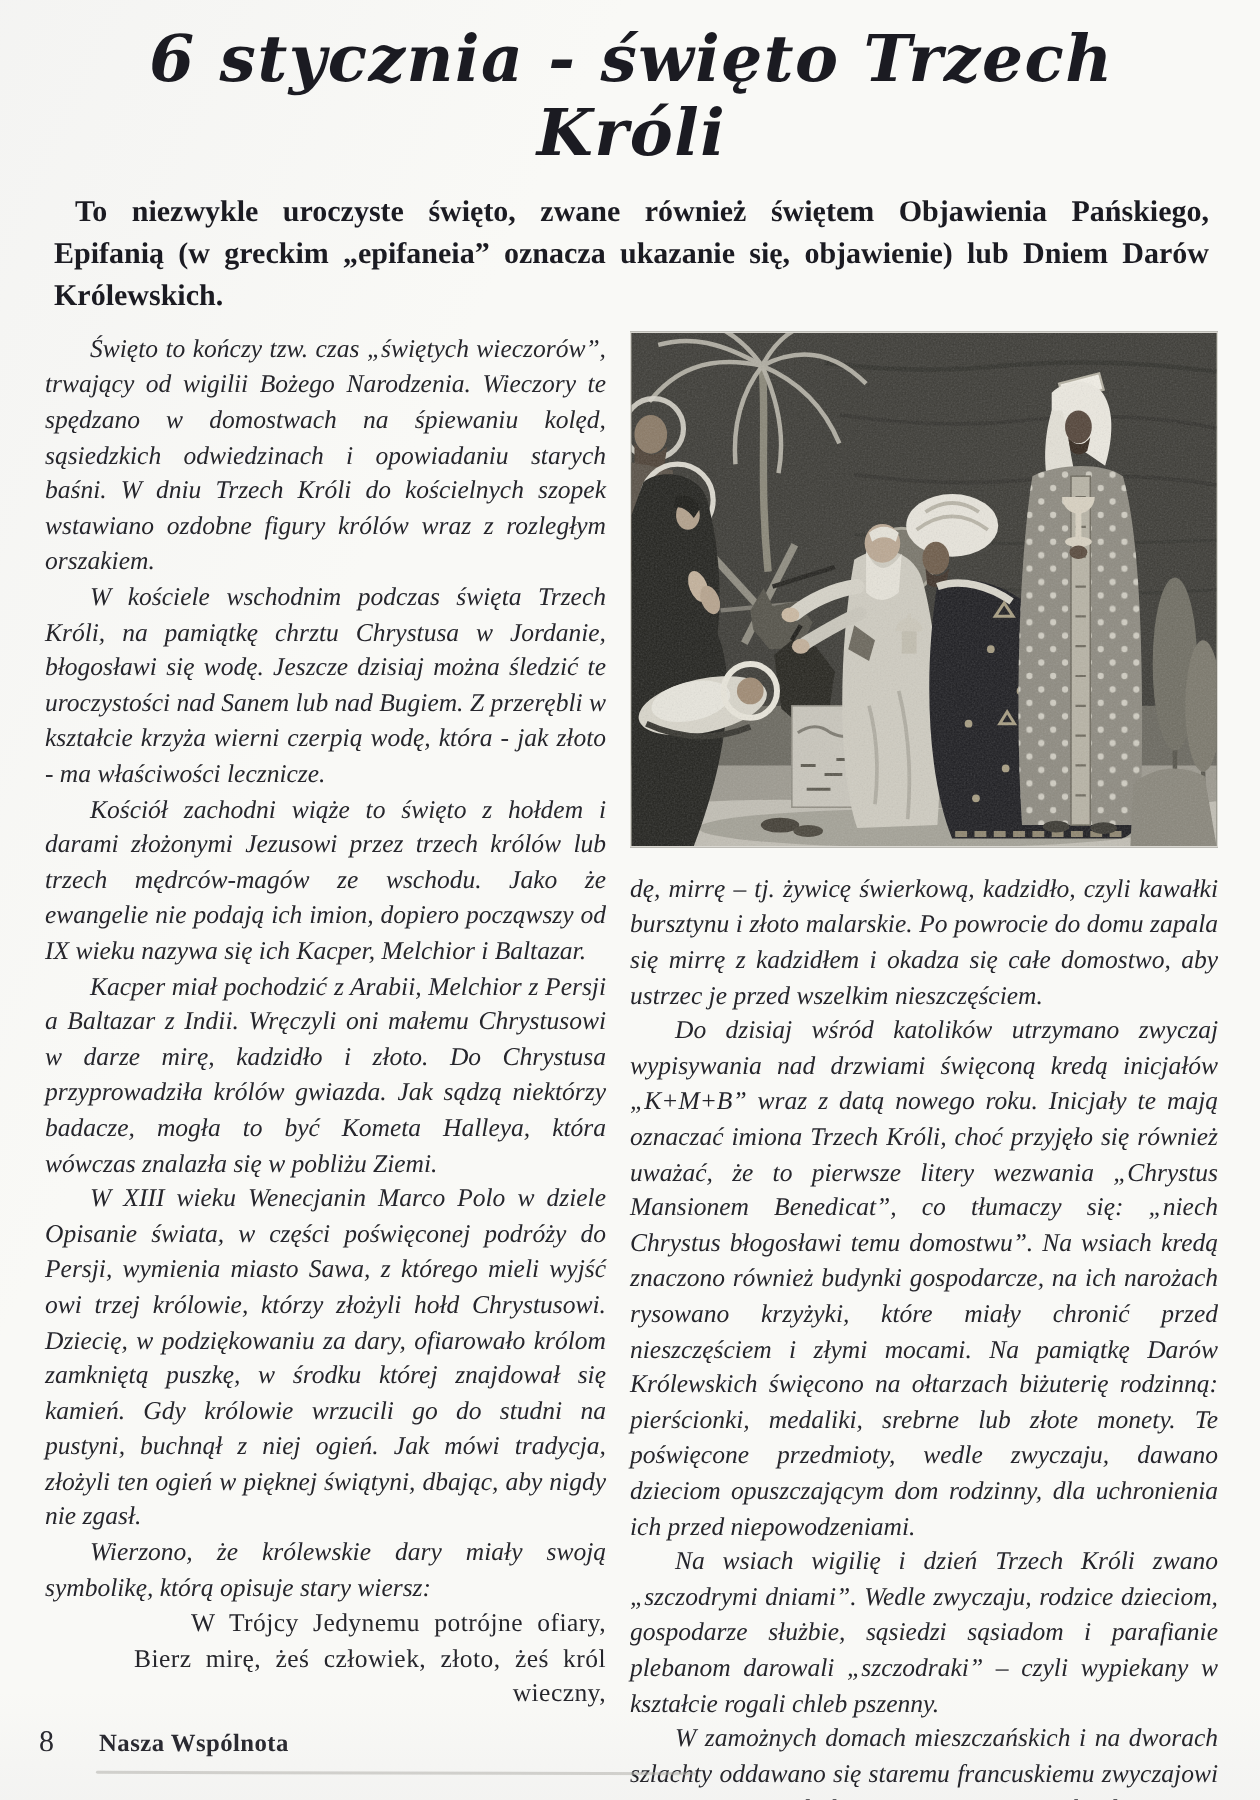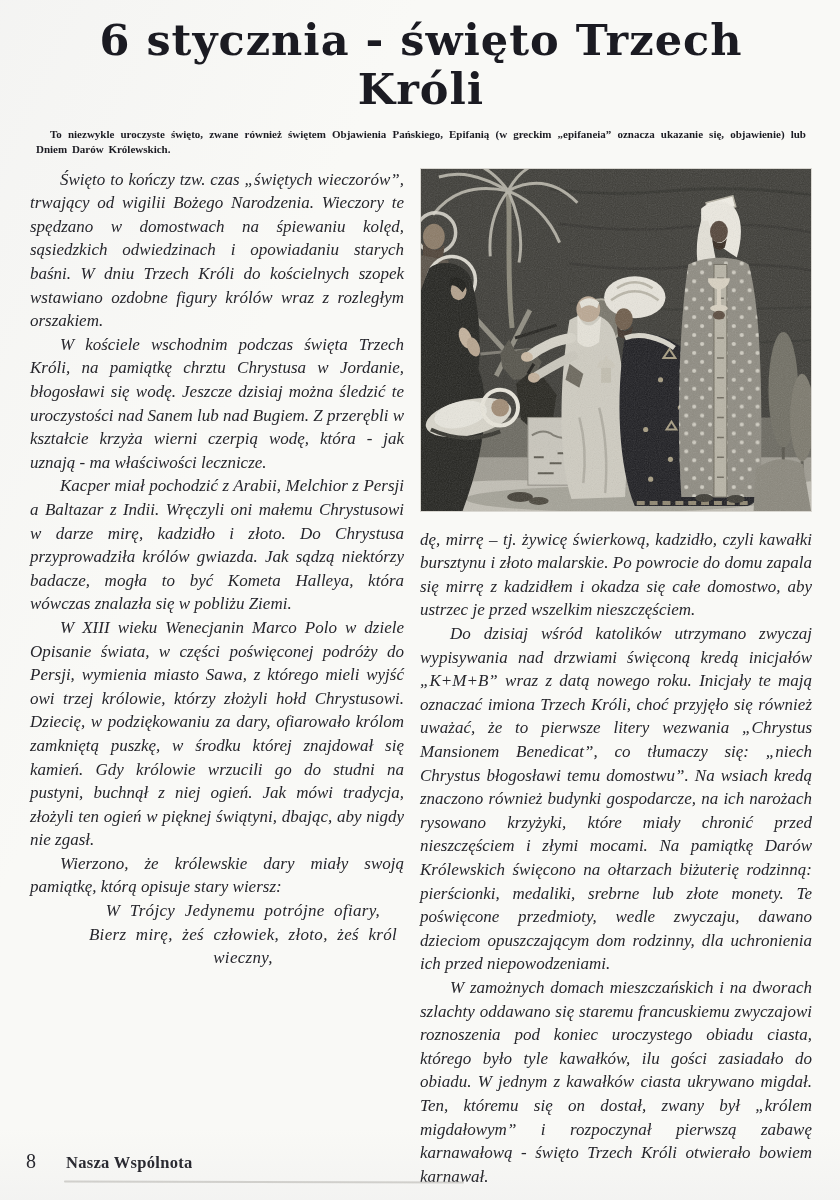--- a/index.html
+++ b/index.html
@@ -17,52 +17,52 @@
   .page{
     position:absolute; inset:0;
     padding:12px 28px 0 30px;
     background:
       linear-gradient(115deg, rgba(220,220,225,.18) 0%, rgba(255,255,255,0) 30%),
       linear-gradient(0deg, rgba(225,225,228,.25) 0%, rgba(255,255,255,0) 6%),
       var(--paper);
   }
   .page-title{
     font-family:"DejaVu Serif","Liberation Serif",serif;
+    font-style:italic;
     font-weight:600;
     font-size:43px;
     letter-spacing:1px;
     color:var(--ink-strong);
     text-align:center;
     line-height:1.15;
     margin-top:4px;
   }
   .intro{
     margin:12px 6px 10px 6px;
     font-weight:bold;
-    font-size:11px;
+    font-size:20px;
     line-height:1.4;
     text-align:justify;
     text-indent:14px;
     color:var(--ink-strong);
     word-spacing:2px;
   }
   .columns{
     display:flex;
     gap:16px;
     align-items:flex-start;
   }
   .col{ font-size:17px; line-height:23.6px; text-align:justify; }
   .col-left{ width:374px; flex:none; }
   .col-right{ width:392px; flex:none; }
   .col p{ text-indent:30px;font-style:italic; }
   .col p.no-indent{ text-indent:0; }
   .poem{ margin:0 0 0 52px; }
   .poem .line{
-    font-style:italic;
-    text-align:center;
+    text-align:right;
     text-indent:0;
     word-spacing:5px;
     letter-spacing:.3px;
   }
   .painting-wrap{
     width:392px; height:344px;
     margin-bottom:16px;
     border:1px solid #d9d7d1;
     background:#434239;
   }
@@ -97,24 +97,25 @@
 <div class="page">
 
   <h1 class="page-title">6 stycznia - święto Trzech Króli</h1>
 
   <p class="intro">To niezwykle uroczyste święto, zwane również świętem Objawienia Pańskiego, Epifanią (w greckim „epifaneia” oznacza ukazanie się, objawienie) lub Dniem Darów Królewskich.</p>
 
   <div class="columns">
 
     <div class="col col-left">
       <p>Święto to kończy tzw. czas „świętych wieczorów”, trwający od wigilii Bożego Narodzenia. Wieczory te spędzano w domostwach na śpiewaniu kolęd, sąsiedzkich odwiedzinach i opowiadaniu starych baśni. W dniu Trzech Króli do kościelnych szopek wstawiano ozdobne figury królów wraz z rozległym orszakiem.</p>
-      <p>W kościele wschodnim podczas święta Trzech Króli, na pamiątkę chrztu Chrystusa w Jordanie, błogosławi się wodę. Jeszcze dzisiaj można śledzić te uroczystości nad Sanem lub nad Bugiem. Z przerębli w kształcie krzyża wierni czerpią wodę, która - jak uznają - ma właściwości lecznicze.</p>
+      <p>W kościele wschodnim podczas święta Trzech Króli, na pamiątkę chrztu Chrystusa w Jordanie, błogosławi się wodę. Jeszcze dzisiaj można śledzić te uroczystości nad Sanem lub nad Bugiem. Z przerębli w kształcie krzyża wierni czerpią wodę, która - jak złoto - ma właściwości lecznicze.</p>
+      <p>Kościół zachodni wiąże to święto z hołdem i darami złożonymi Jezusowi przez trzech królów lub trzech mędrców-magów ze wschodu. Jako że ewangelie nie podają ich imion, dopiero począwszy od IX wieku nazywa się ich Kacper, Melchior i Baltazar.</p>
       <p>Kacper miał pochodzić z Arabii, Melchior z Persji a Baltazar z Indii. Wręczyli oni małemu Chrystusowi w darze mirę, kadzidło i złoto. Do Chrystusa przyprowadziła królów gwiazda. Jak sądzą niektórzy badacze, mogła to być Kometa Halleya, która wówczas znalazła się w pobliżu Ziemi.</p>
       <p>W XIII wieku Wenecjanin Marco Polo w dziele Opisanie świata, w części poświęconej podróży do Persji, wymienia miasto Sawa, z którego mieli wyjść owi trzej królowie, którzy złożyli hołd Chrystusowi. Dziecię, w podziękowaniu za dary, ofiarowało królom zamkniętą puszkę, w środku której znajdował się kamień. Gdy królowie wrzucili go do studni na pustyni, buchnął z niej ogień. Jak mówi tradycja, złożyli ten ogień w pięknej świątyni, dbając, aby nigdy nie zgasł.</p>
-      <p>Wierzono, że królewskie dary miały swoją pamiątkę, którą opisuje stary wiersz:</p>
+      <p>Wierzono, że królewskie dary miały swoją symbolikę, którą opisuje stary wiersz:</p>
       <div class="poem">
         <div class="line">W Trójcy Jedynemu potrójne ofiary,</div>
         <div class="line">Bierz mirę, żeś człowiek, złoto, żeś król wieczny,</div>
 
       </div>
 
     </div>
 
     <div class="col col-right">
 
@@ -277,20 +278,21 @@
             <ellipse cx="100" cy="330" rx="13" ry="5" fill="#433f36"></ellipse>
             <ellipse cx="119" cy="334" rx="10" ry="4" fill="#4a463c"></ellipse>
           </g>
 
           <rect x="0" y="0" width="394" height="344" filter="url(#noise)" opacity=".2"></rect>
         </svg>
       </div>
 
       <p class="no-indent">dę, mirrę – tj. żywicę świerkową, kadzidło, czyli kawałki bursztynu i złoto malarskie. Po powrocie do domu zapala się mirrę z kadzidłem i okadza się całe domostwo, aby ustrzec je przed wszelkim nieszczęściem.</p>
       <p>Do dzisiaj wśród katolików utrzymano zwyczaj wypisywania nad drzwiami święconą kredą inicjałów „K+M+B” wraz z datą nowego roku. Inicjały te mają oznaczać imiona Trzech Króli, choć przyjęło się również uważać, że to pierwsze litery wezwania „Chrystus Mansionem Benedicat”, co tłumaczy się: „niech Chrystus błogosławi temu domostwu”.  Na wsiach kredą znaczono również budynki gospodarcze, na ich narożach rysowano krzyżyki, które miały chronić przed nieszczęściem i złymi mocami.  Na pamiątkę Darów Królewskich święcono na ołtarzach biżuterię rodzinną: pierścionki, medaliki, srebrne lub złote monety. Te poświęcone przedmioty, wedle zwyczaju, dawano dzieciom opuszczającym dom rodzinny, dla uchronienia ich przed niepowodzeniami.</p>
+      <p>Na wsiach wigilię i dzień Trzech Króli zwano „szczodrymi dniami”. Wedle zwyczaju, rodzice dzieciom, gospodarze służbie, sąsiedzi sąsiadom i parafianie plebanom darowali „szczodraki” – czyli wypiekany w kształcie rogali chleb pszenny.</p>
       <p>W zamożnych domach mieszczańskich i na dworach szlachty oddawano się staremu francuskiemu zwyczajowi roznoszenia pod koniec uroczystego obiadu ciasta, którego było tyle kawałków, ilu gości zasiadało do obiadu. W jednym z kawałków ciasta ukrywano migdał. Ten, któremu się on dostał, zwany był „królem migdałowym” i rozpoczynał pierwszą zabawę karnawałową - święto Trzech Króli otwierało bowiem karnawał.</p>
     </div>
   </div>
 
   <div class="footer">
     <span class="page-number">8</span>
     <span class="publication">Nasza Wspólnota</span>
   </div>
 
   <div class="scan-smudge"></div>

